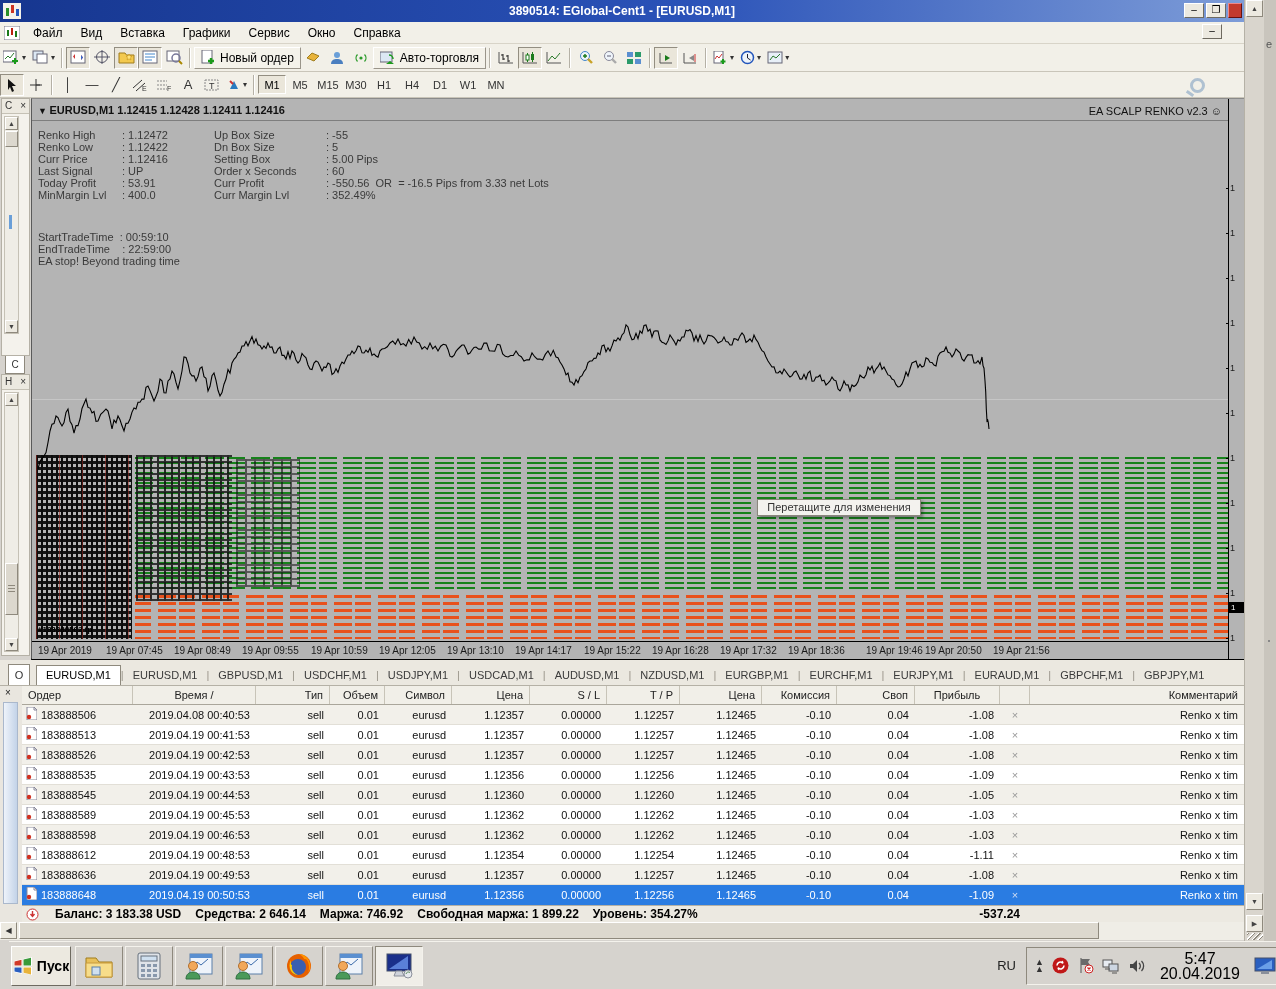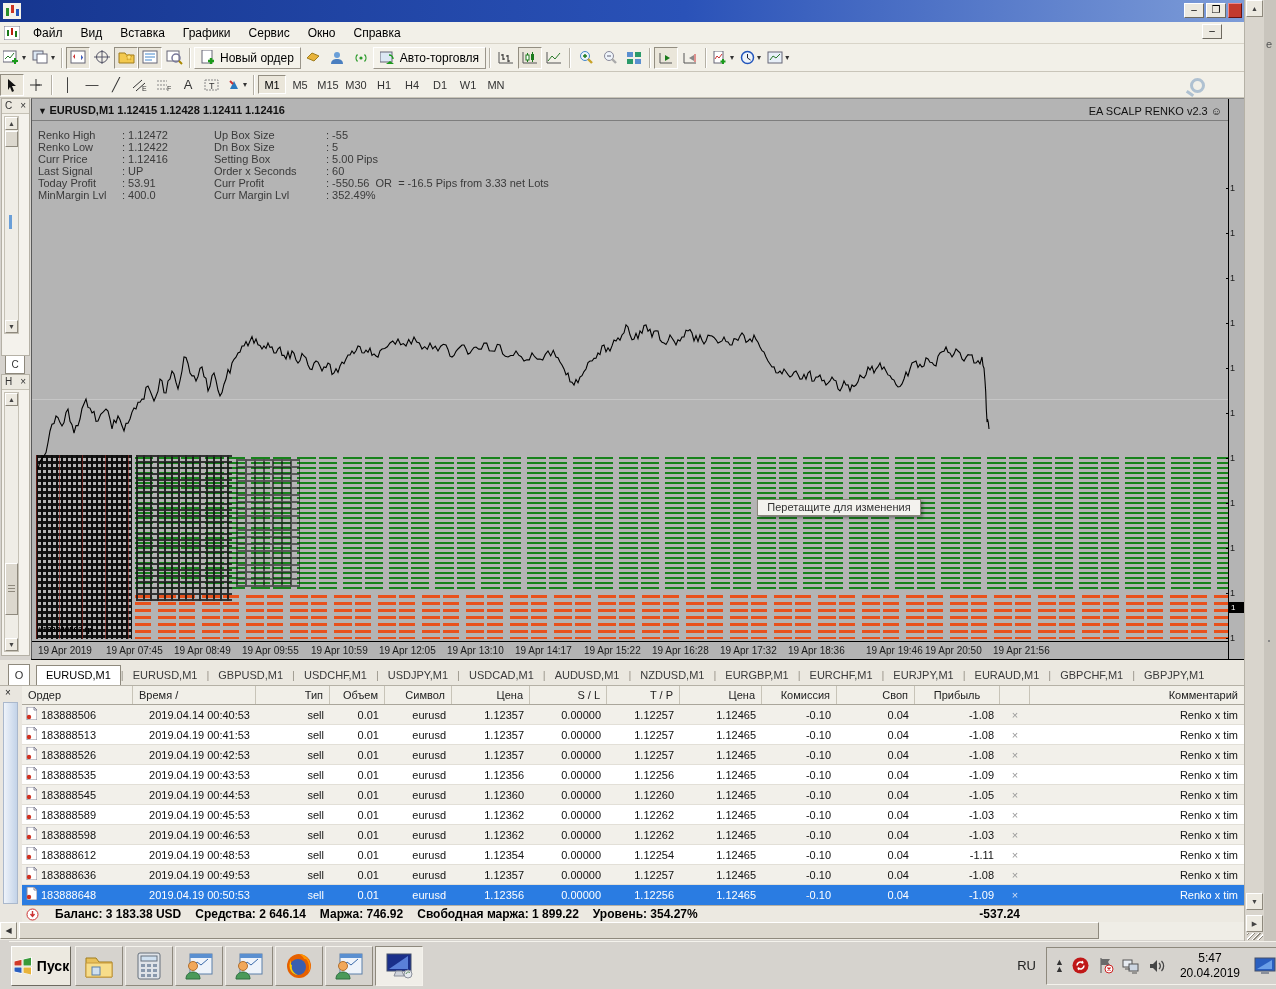--- a/index.html
+++ b/index.html
@@ -163,34 +163,35 @@
     border-color:#fff #6e6a60 #6e6a60 #fff;display:flex;align-items:center;justify-content:center;gap:4px;
     font-weight:bold;font-size:14px;color:#000;}
   .qbtn{width:48px;height:40px;margin-right:2px;background:#d6d3ce;border:1px solid;
     border-color:#f4f2ec #8e897d #8e897d #f4f2ec;display:flex;align-items:center;justify-content:center;}
   .qbtn.on{background:#f0eee8;border-color:#8e897d #f4f2ec #f4f2ec #8e897d;}
   .tray{margin-left:auto;display:flex;align-items:center;height:40px;}
   .lang{font-size:13px;color:#222;padding:0 10px;}
   .traybox{display:flex;align-items:center;gap:8px;height:38px;border:1px solid;border-color:#8e897d #f4f2ec #f4f2ec #8e897d;
     padding:0 8px;}
   .chev{font-size:9px;color:#333;line-height:7px;text-align:center;}
-  .clock{font-size:12px;color:#000;text-align:center;line-height:15px;padding:0 6px;}
+  .clock{font-size:16px;color:#000;text-align:center;line-height:15px;padding:0 6px;}
 </style>
 </head>
 <body>
 
 <div class="screen">
 
   <div class="titlebar">
     <svg class="appico" viewBox="0 0 18 16">
       <rect x="0" y="0" width="18" height="16" fill="#f4f2ea"></rect>
       <rect x="3" y="5" width="3" height="8" fill="#2a8f2a"></rect>
         <rect x="8" y="2" width="3" height="8" fill="#cc3322"></rect>
       <rect x="13" y="6" width="3" height="7" fill="#2255bb"></rect>
     </svg>
+    <span class="title">3890514: EGlobal-Cent1 - [EURUSD,M1]</span>
     <span class="winbtns">
       <span class="wbtn">–</span>
       <span class="wbtn">❐</span>
       <span class="wbtn close"></span>
     </span>
   </div>
 
   <div class="menubar">
     <svg class="childico" viewBox="0 0 16 14">
       <rect x="0" y="0" width="16" height="14" fill="#fff" stroke="#778"></rect>
@@ -476,20 +477,21 @@
       <div class="quote-header"><span class="tri">▼ </span><span>EURUSD,M1  1.12415 1.12428 1.12411 1.12416</span></div>
       <div class="ea-label"><span>EA SCALP RENKO v2.3</span> <span>☺</span></div>
       <div class="info-block" id="infoblock">
           <div class="irow"><span class="c1">Renko High</span><span class="v1">: 1.12472</span><span class="c2">Up Box Size</span><span class="v2">: -55</span></div>
           <div class="irow"><span class="c1">Renko Low</span><span class="v1">: 1.12422</span><span class="c2">Dn Box Size</span><span class="v2">: 5</span></div>
           <div class="irow"><span class="c1">Curr Price</span><span class="v1">: 1.12416</span><span class="c2">Setting Box</span><span class="v2">: 5.00 Pips</span></div>
           <div class="irow"><span class="c1">Last Signal</span><span class="v1">: UP</span><span class="c2">Order x Seconds</span><span class="v2">: 60</span></div>
           <div class="irow"><span class="c1">Today Profit</span><span class="v1">: 53.91</span><span class="c2">Curr Profit</span><span class="v2">: -550.56  OR  = -16.5 Pips from 3.33 net Lots</span></div>
           <div class="irow"><span class="c1">MinMargin Lvl</span><span class="v1">: 400.0</span><span class="c2">Curr Margin Lvl</span><span class="v2">: 352.49%</span></div>
         </div>
+      <div class="schedule" id="schedule"><div>StartTradeTime  : 00:59:10</div><div>EndTradeTime    : 22:59:00</div><div>EA stop! Beyond trading time</div></div>
       <div class="tooltip">Перетащите для изменения</div>
       <div class="xaxis" id="xaxis">
           <span class="xlab" style="left: 6px;">19 Apr 2019</span>
           <span class="xlab" style="left: 74px;">19 Apr 07:45</span>
           <span class="xlab" style="left: 142px;">19 Apr 08:49</span>
           <span class="xlab" style="left: 210px;">19 Apr 09:55</span>
           <span class="xlab" style="left: 279px;">19 Apr 10:59</span>
           <span class="xlab" style="left: 347px;">19 Apr 12:05</span>
           <span class="xlab" style="left: 415px;">19 Apr 13:10</span>
           <span class="xlab" style="left: 483px;">19 Apr 14:17</span>
@@ -553,21 +555,21 @@
 
   <div class="terminal">
     <div class="tstrip">
       <span class="x">×</span>
       <div class="blue"></div>
       <span class="vtext">нал</span>
     </div>
     <div class="ttable">
       <div class="thead" id="thead">
           <span class="hc" style="width: 111px;">Ордер</span>
-          <span class="hc" style="width: 123px; text-align: left;">Время   /</span>
+          <span class="hc" style="width: 123px; text-align: center;">Время   /</span>
           <span class="hc" style="width: 74px; text-align: right;">Тип</span>
           <span class="hc" style="width: 55px; text-align: right;">Объем</span>
           <span class="hc" style="width: 67px; text-align: right;">Символ</span>
           <span class="hc" style="width: 78px; text-align: right;">Цена</span>
           <span class="hc" style="width: 77px; text-align: right;">S / L</span>
           <span class="hc" style="width: 73px; text-align: right;">T / P</span>
           <span class="hc" style="width: 82px; text-align: right;">Цена</span>
           <span class="hc" style="width: 75px; text-align: right;">Комиссия</span>
           <span class="hc" style="width: 78px; text-align: right;">Своп</span>
           <span class="hc" style="width: 85px; text-align: center;">Прибыль</span>
@@ -577,21 +579,21 @@
       <div id="tbody">
           <div class="trow odd">
             <span class="tc orderc" style="width: 111px;">
               <span><svg width="11" height="13" viewBox="0 0 11 13">
                   <path d="M1 0h7l3 3v10H1z" fill="#fff" stroke="#889"></path>
                   <path d="M8 0v3h3" fill="none" stroke="#889"></path>
                   <circle cx="3" cy="10" r="2.2" fill="#d03020"></circle>
                 </svg></span>
               <span>183888506</span>
             </span>
-            <span class="tc num" style="width: 123px;">2019.04.14 00:40:53</span>
+            <span class="tc num" style="width: 123px;">2019.04.08 00:40:53</span>
             <span class="tc num" style="width: 74px;">sell</span>
             <span class="tc num" style="width: 55px;">0.01</span>
             <span class="tc num" style="width: 67px;">eurusd</span>
             <span class="tc num" style="width: 78px;">1.12357</span>
             <span class="tc num" style="width: 77px;">0.00000</span>
             <span class="tc num" style="width: 73px;">1.12257</span>
             <span class="tc num" style="width: 82px;">1.12465</span>
             <span class="tc num" style="width: 75px;">-0.10</span>
             <span class="tc num" style="width: 78px;">0.04</span>
             <span class="tc num" style="width: 85px;">-1.08</span>

